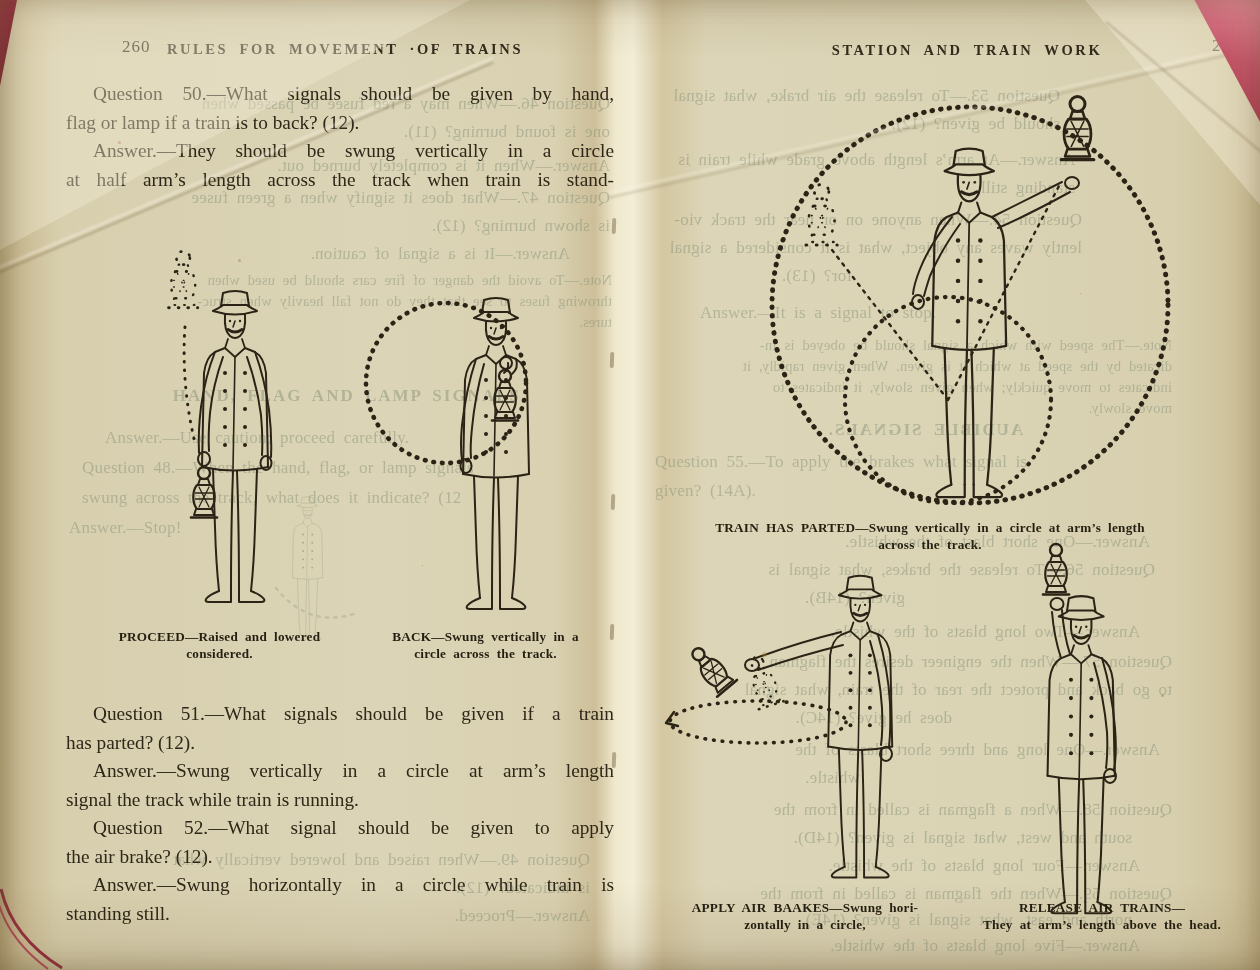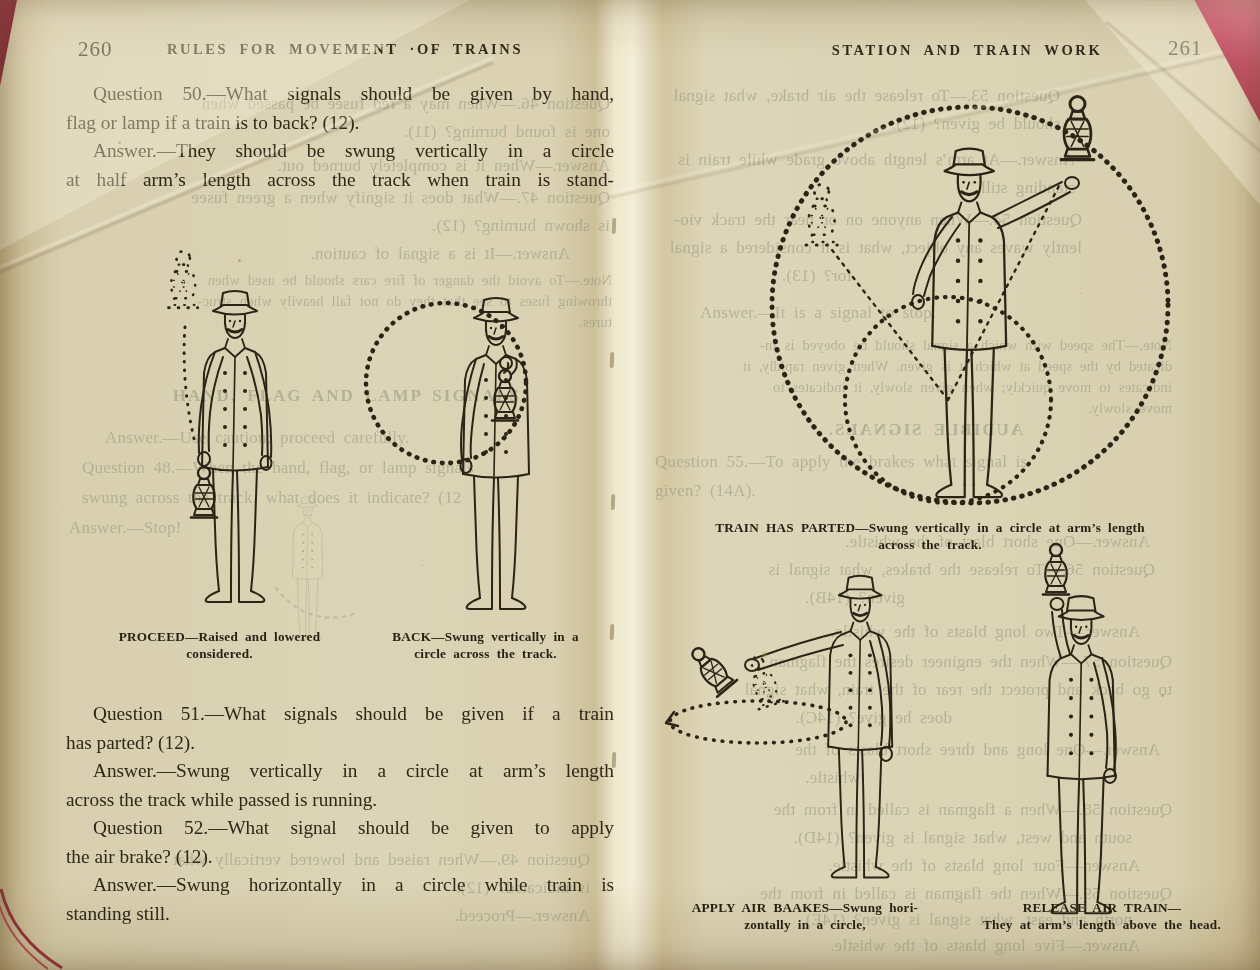--- a/index.html
+++ b/index.html
@@ -12,21 +12,21 @@
         #c2b187 0%, #cfc199 1.6%, #d7cfae 5%, #dbd4b6 30%, #d9d1b1 44%,
         #cdbf99 47.2%, #efe8cd 48.8%, #f3eed8 50.2%, #d4c7a1 52.6%,
         #dcd5b7 56%, #dad3b4 80%, #d7cfae 93%, #cfc39c 98%, #c6b78e 100%);
   }
   .vignette{position:absolute;inset:0;pointer-events:none;z-index:40;
     box-shadow: inset 26px 0 42px -22px rgba(92,72,38,.40),
                 inset -22px 0 38px -24px rgba(92,72,38,.34),
                 inset 0 -18px 30px -18px rgba(92,72,38,.30),
                 inset 0 14px 26px -16px rgba(118,94,52,.22);}
   
-  .pagenum{position:absolute;z-index:12;font-size:21px;color:#2c2516;letter-spacing:1px;}
+  .pagenum{position:absolute;z-index:12;font-size:17px;color:#2c2516;letter-spacing:1px;margin-left:44px;}
   .runhead{position:absolute;z-index:12;font-size:14.5px;font-weight:700;color:#332b1b;
     letter-spacing:2.6px;word-spacing:5px;text-align:center;}
   .textblock{position:absolute;z-index:12;width:548px;color:#2f2718;font-size:19.3px;line-height:28.5px;}
   .bodyline{text-align:justify;text-align-last:justify;}
   .bodyline.pl{text-align-last:left;}
   .bodyline.ind{text-indent:27px;}
   .caption{position:absolute;z-index:12;color:#241f11;font-size:13.2px;font-weight:700;
     line-height:17px;text-align:center;letter-spacing:.25px;word-spacing:3.5px;}
   
   .ghostline{position:absolute;z-index:3;color:#76856e;opacity:.40;font-size:17px;
@@ -187,21 +187,21 @@
 
   <div class="capline">BACK—Swung vertically in a</div>
       <div class="capline">circle across the track.</div>
     </div>
 
   <div class="textblock" style="left:66px;top:700px;">
 
   <div class="bodyline ind">Question 51.—What signals should be given if a train</div>
       <div class="bodyline pl">has parted? (12).</div>
       <div class="bodyline ind">Answer.—Swung vertically in a circle at arm’s length</div>
-      <div class="bodyline pl">across the track while passed is running.</div>
+      <div class="bodyline pl">signal the track while train is running.</div>
       <div class="bodyline ind">Question 52.—What signal should be given to apply</div>
       <div class="bodyline pl">the air brake? (12).</div>
       <div class="bodyline ind">Answer.—Swung horizontally in a circle while train is</div>
       <div class="bodyline pl">standing still.</div>
     </div>
 
   <div class="runhead" style="left:767px;top:42px;width:400px;">STATION AND TRAIN WORK</div>
   <div class="pagenum" style="left:1168px;top:36px;">261</div>
 
   <div>
@@ -308,21 +308,21 @@
     </g>
   </svg>
 
   <div class="caption" style="left:665px;top:899px;width:280px;">
 
   <div class="capline">APPLY AIR BAAKES—Swung hori-</div>
       <div class="capline">zontally in a circle,</div>
     </div>
   <div class="caption" style="left:962px;top:899px;width:280px;">
 
-  <div class="capline">RELEASE AIR TRAIN—</div>
+  <div class="capline">RELEASE AIR TRAINS—</div>
       <div class="capline">They at arm’s length above the head.</div>
     </div>
 
   <div class="fold-tl"></div>
   <div class="fold-tr"></div>
   <div class="crease" style="left:-30px;top:168px;width:545px;transform:rotate(-23deg);background:rgba(95,75,45,.32);"></div>
   <div class="crease" style="left:-30px;top:163px;width:545px;transform:rotate(-23deg);background:rgba(255,252,240,.5);"></div>
   <div class="crease" style="left:600px;top:118px;width:700px;transform:rotate(-13deg);background:rgba(100,80,45,.22);"></div>
   <div class="crease" style="left:600px;top:113px;width:700px;transform:rotate(-13deg);background:rgba(250,246,232,.4);"></div>
   <div class="crease" style="left:1078px;top:98px;width:240px;transform:rotate(40deg);background:rgba(110,85,50,.3);"></div>

